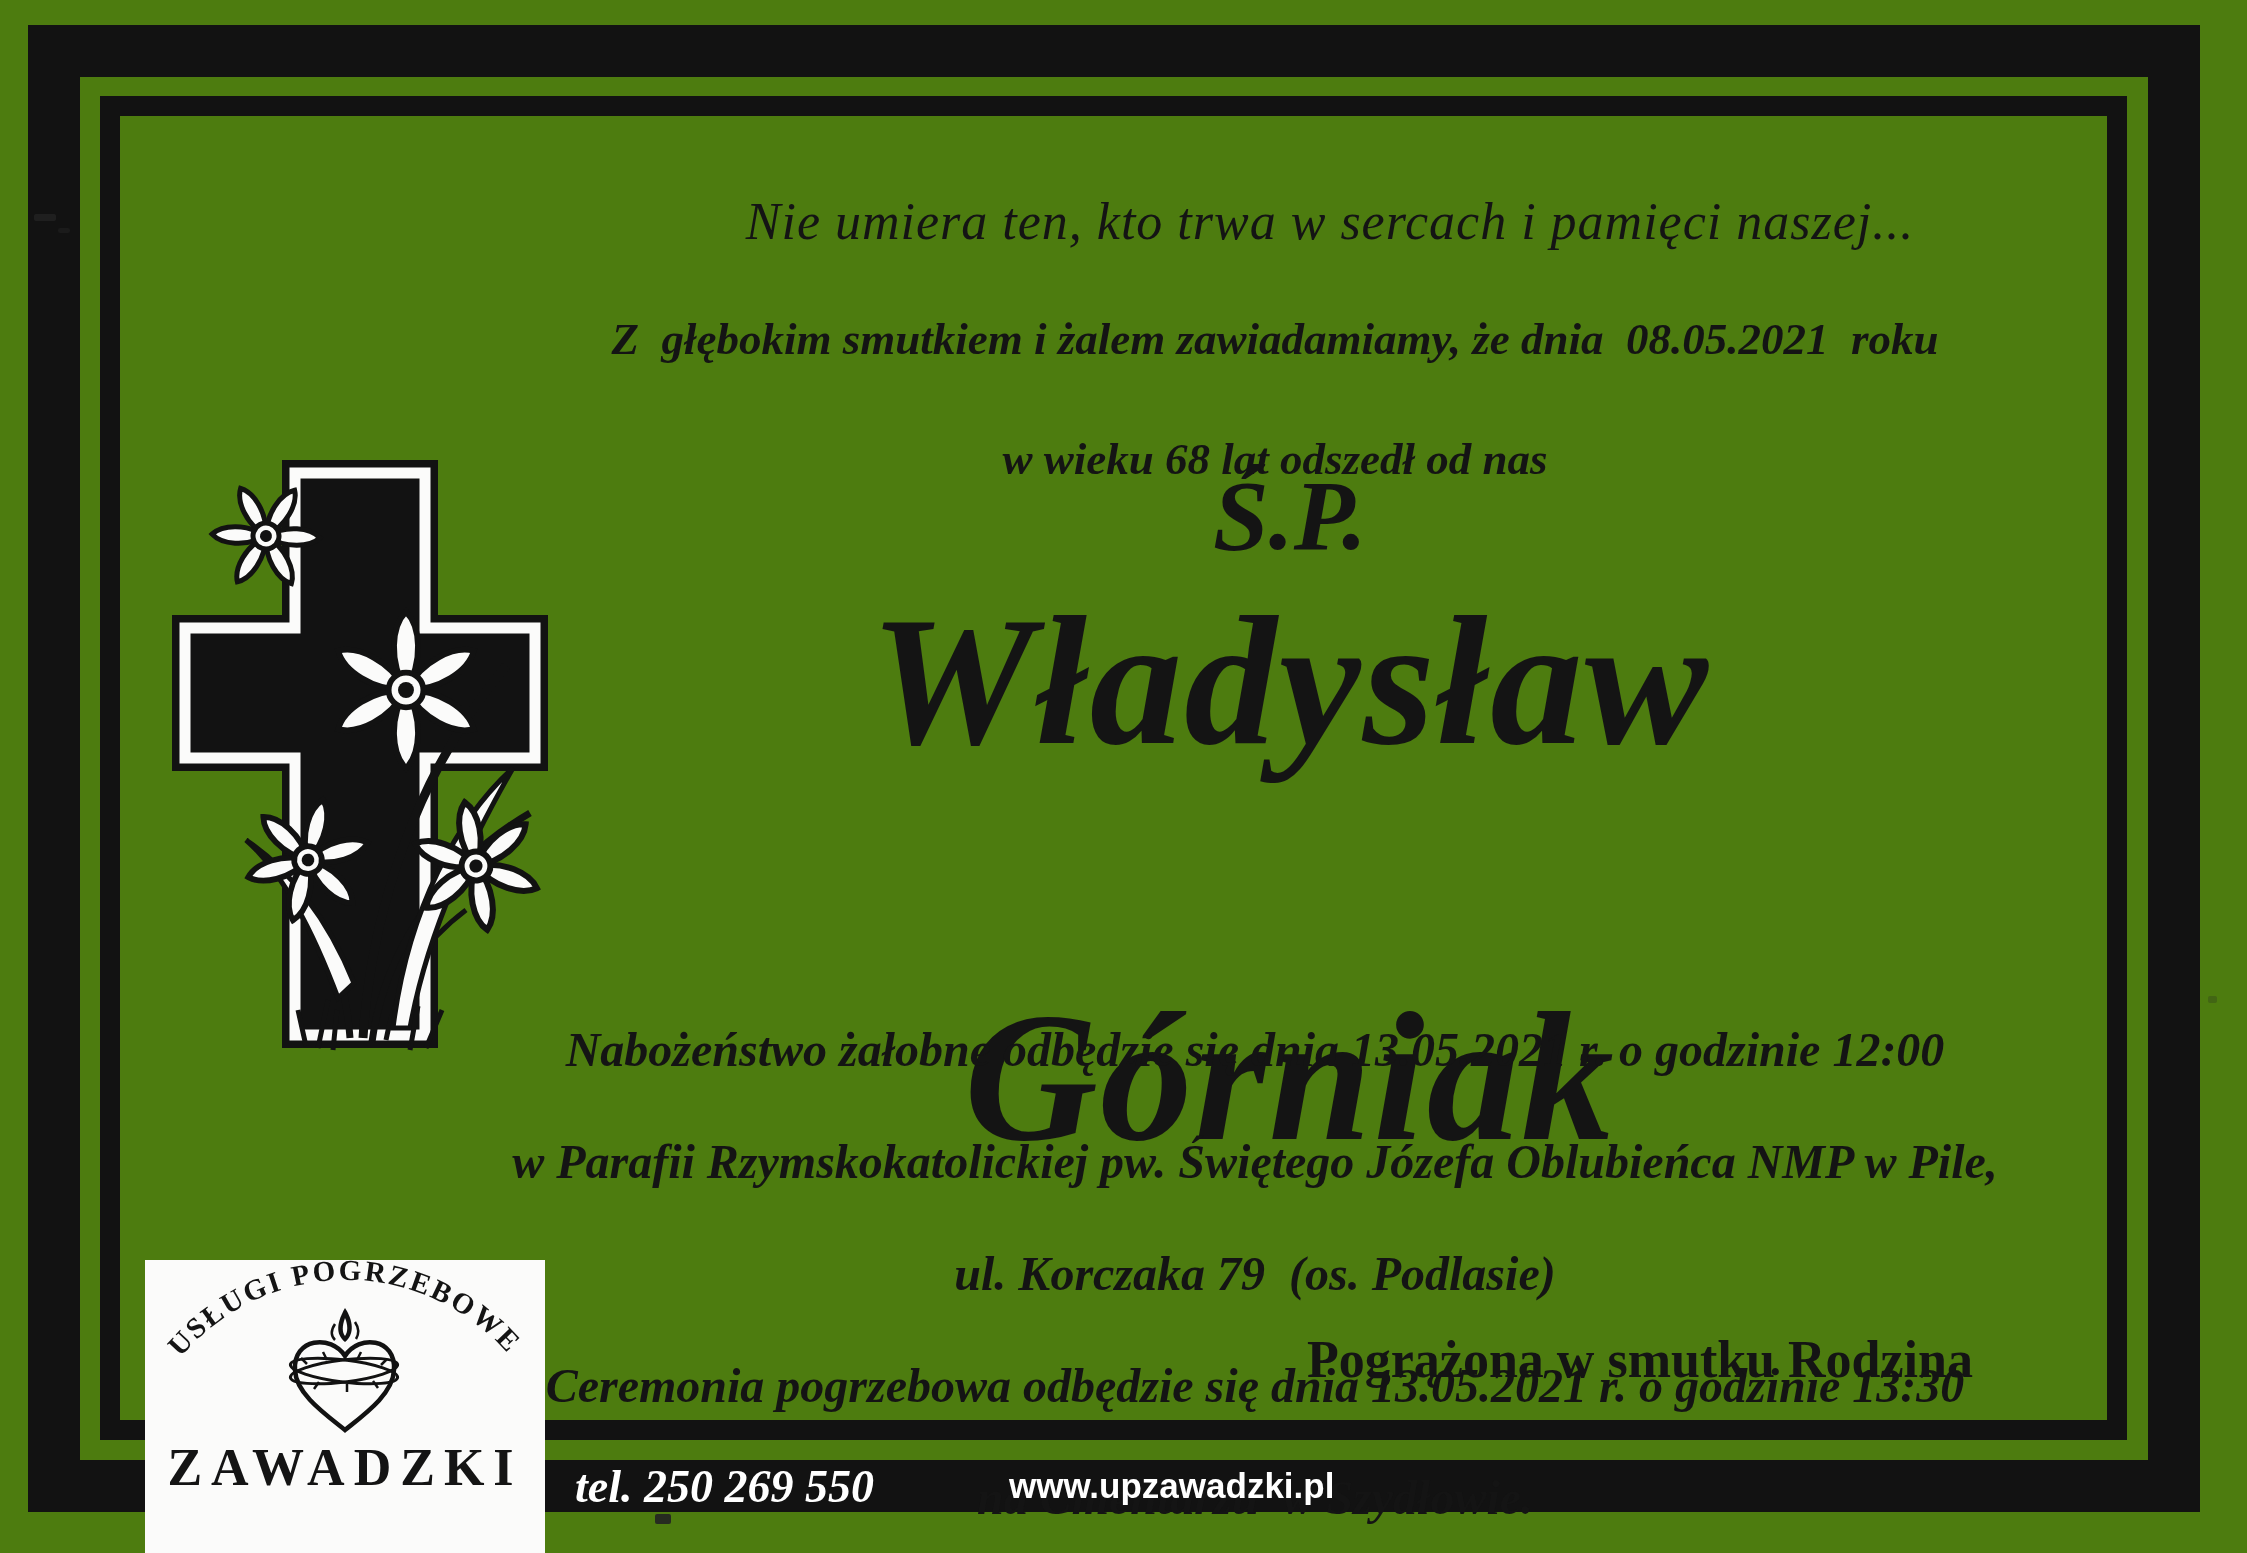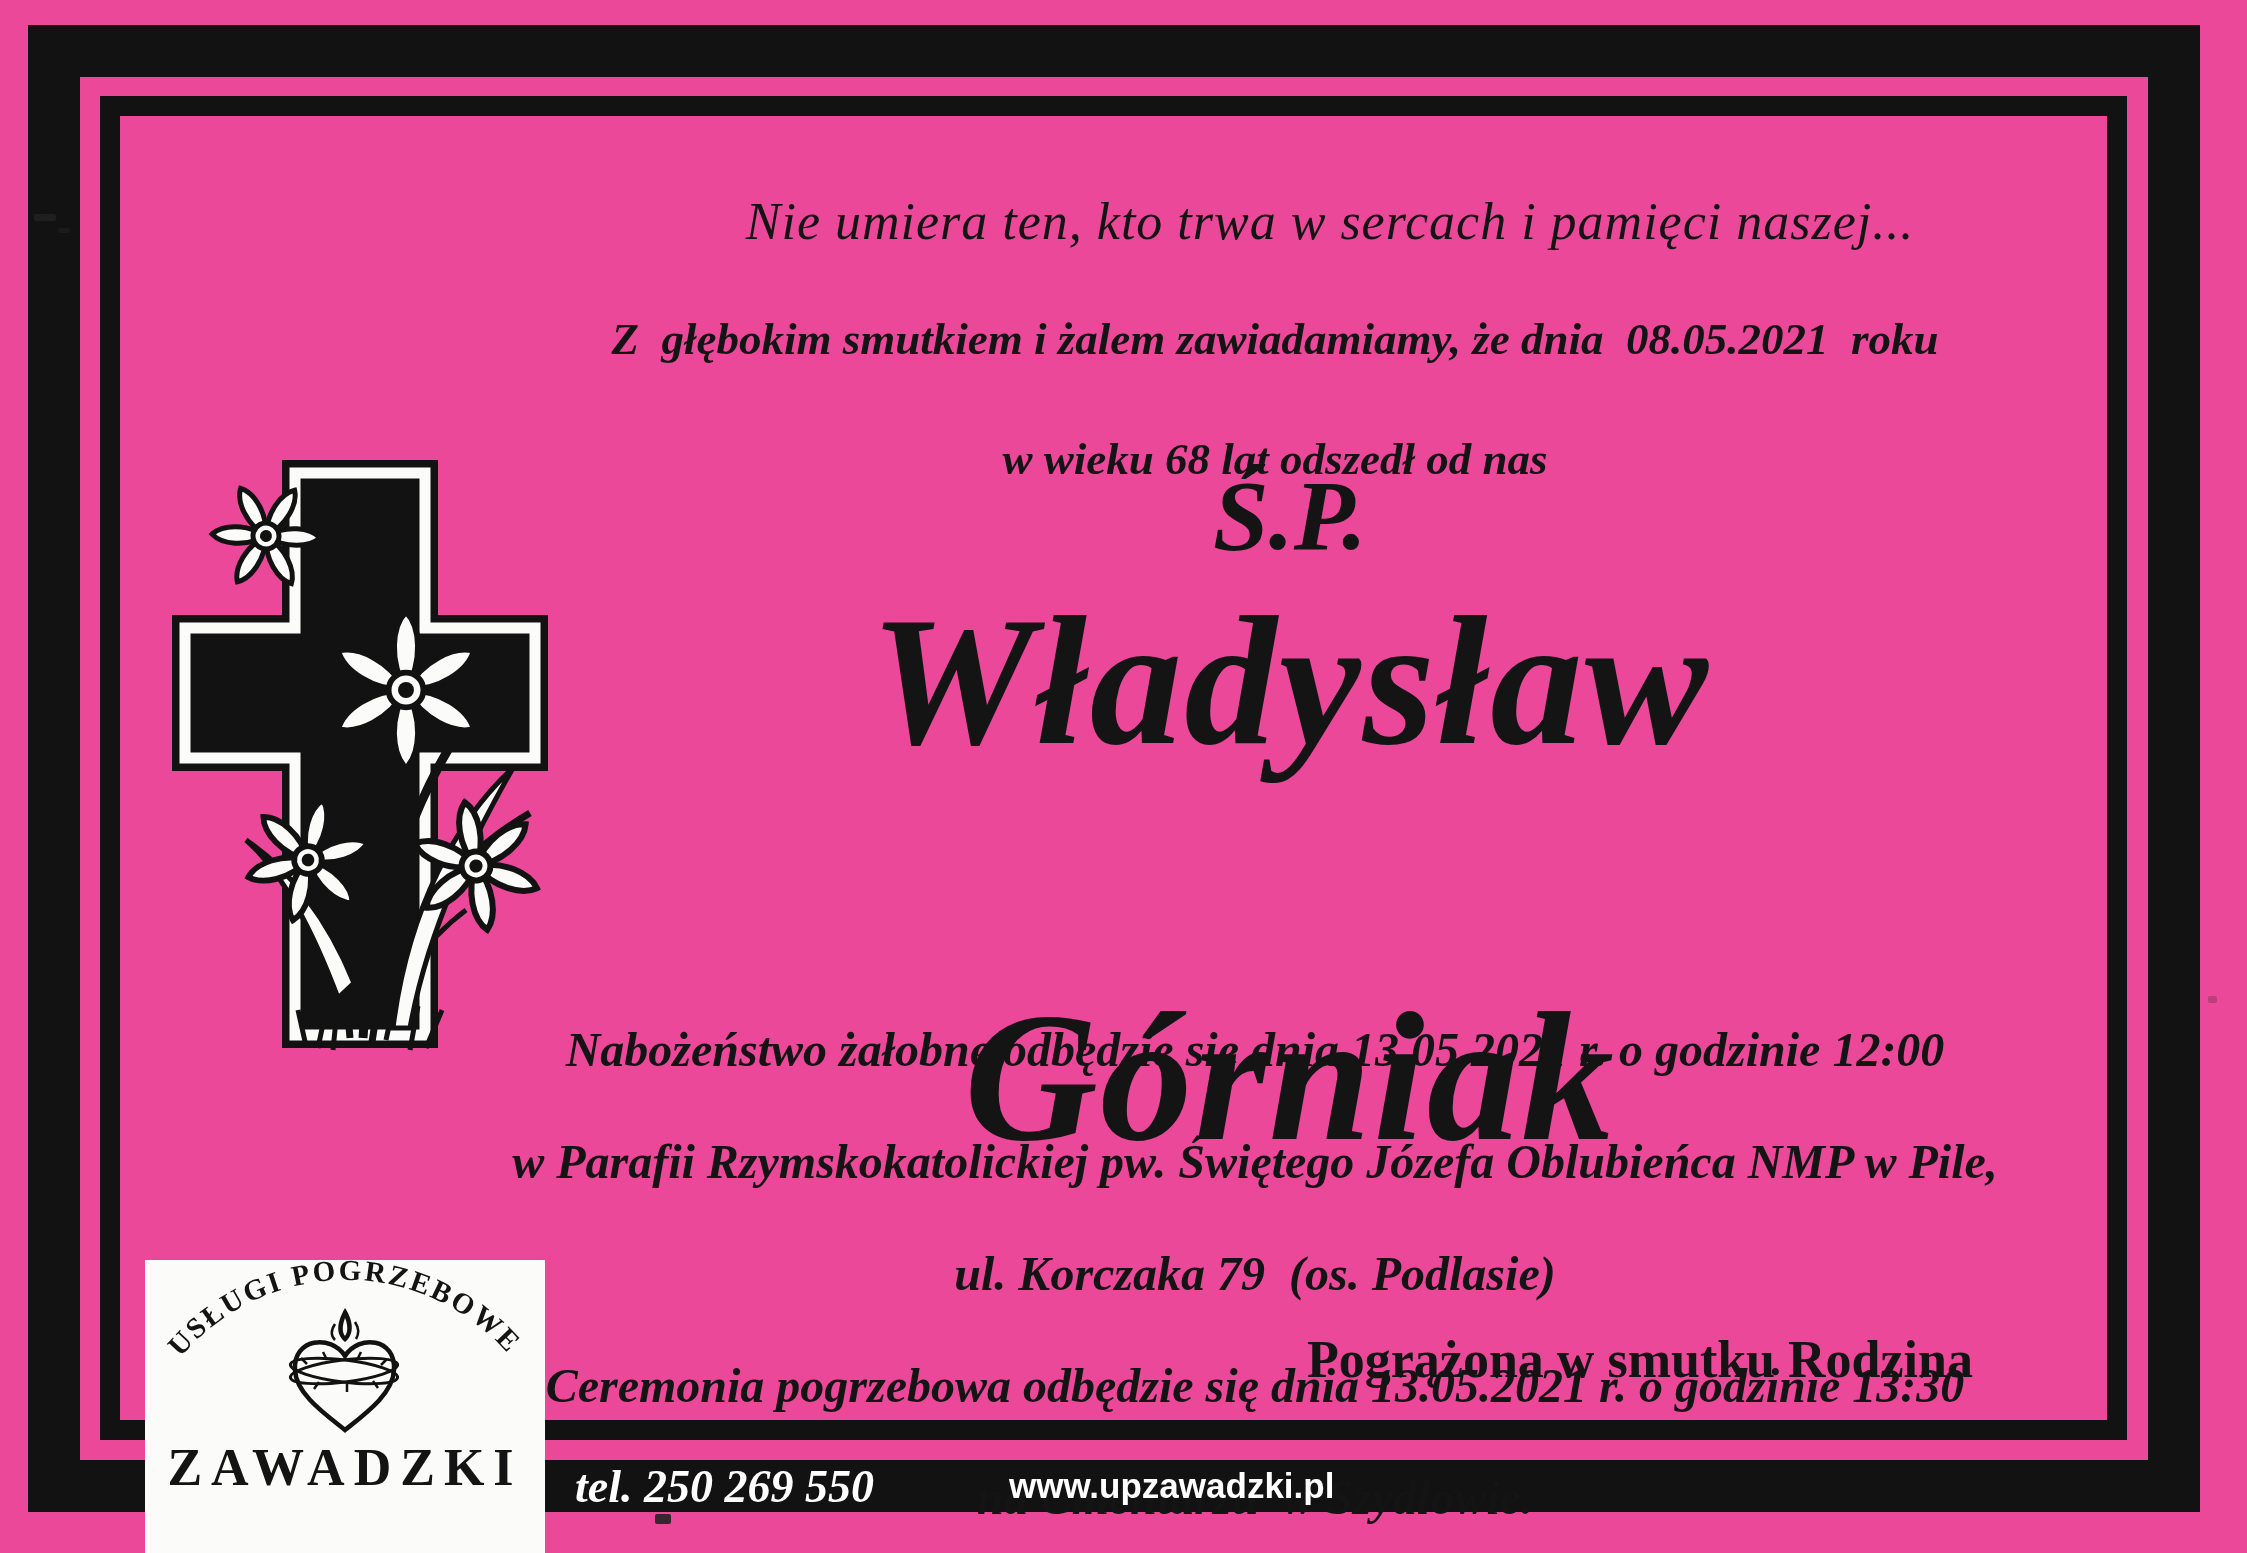--- a/index.html
+++ b/index.html
@@ -1,18 +1,18 @@
 <!DOCTYPE html>
 <html><head>
 <meta charset="utf-8">
 <style>
   html,body{margin:0;padding:0;background:#e9e9e9;}
   .canvas{
     position:relative;width:2247px;height:1553px;
-    background:#ec4899;overflow:hidden;
+    background:#4d7c0f;overflow:hidden;
     font-family:"Liberation Serif", serif;color:#141414;
   }
   
   .outer-frame{
     position:absolute;left:28px;top:25px;width:2172px;height:1487px;
     border:52px solid #121212;box-sizing:border-box;background:transparent;
   }
   .inner-frame{
     position:absolute;left:100px;top:96px;width:2027px;height:1344px;
     border:20px solid #121212;box-sizing:border-box;background:transparent;

